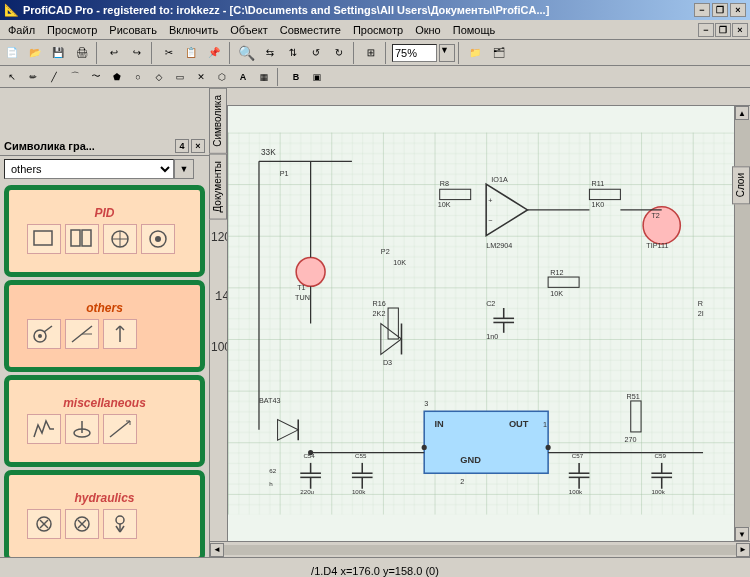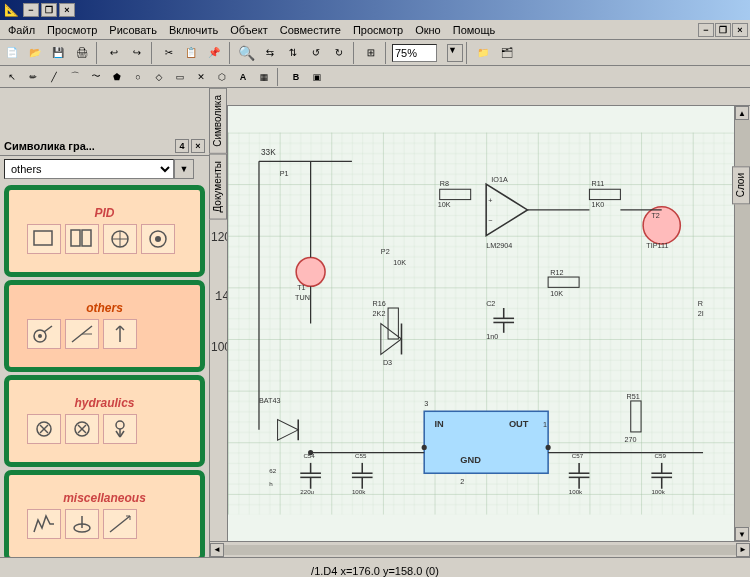--- a/index.html
+++ b/index.html
@@ -49,21 +49,21 @@
       border-bottom: 1px solid #808080;
       gap: 1px;
     }
     .toolbar-btn {
       width: 22px; height: 22px; background: #d4d0c8;
       border: 1px solid #d4d0c8; display: flex; align-items: center; justify-content: center;
       cursor: pointer; font-size: 10px;
     }
     .toolbar-sep { width: 4px; height: 22px; border-left: 1px solid #808080; margin: 0 2px; }
     .zoom-box {
-      display: flex; align-items: center; gap: 10px; justify-content: center;
+      display: flex; align-items: center; gap: 2px; justify-content: center;
     }
     .zoom-input {
       width: 45px; height: 18px; font-size: 11px; border: 1px inset #808080; padding: 0 2px; background: white;
     }
     .zoom-btn { width: 16px; height: 18px; background: #d4d0c8; border: 1px solid #808080; font-size: 9px; cursor: pointer; }
 
     
     #draw-toolbar {
       background: #d4d0c8;
       height: 22px;
@@ -315,20 +315,21 @@
     
     .category-others {
       background: #ffccaa;
     }
   </style>
 </head>
 <body>
 
 <div id="titlebar">
   <span id="titlebar-icon" style="margin-right:4px;font-size:12px;">📐</span>
+  <span id="titlebar-title">ProfiCAD Pro - registered to: irokkezz - [C:\Documents and Settings\All Users\Документы\ProfiCA...]</span>
   <div id="titlebar-controls">
     <div class="titlebar-btn">−</div>
     <div class="titlebar-btn">❐</div>
     <div class="titlebar-btn">×</div>
   </div>
 </div>
 
 <div id="menubar">
   <span class="menu-item">Файл</span>
   <span class="menu-item">Просмотр</span>
@@ -468,20 +469,44 @@
             <svg width="28" height="24" viewBox="0 0 28 24">
                 <line x1="14" y1="4" x2="14" y2="20" stroke="#555" stroke-width="1.5"></line>
                 <line x1="10" y1="8" x2="14" y2="4" stroke="#555" stroke-width="1.5"></line>
                 <line x1="18" y1="8" x2="14" y2="4" stroke="#555" stroke-width="1.5"></line>
               </svg>
           </div>
         </div>
       </div>
 
       <div class="symbol-category">
+        <div class="category-label">miscellaneous</div>
+        <div class="category-icons">
+          <div class="sym-icon">
+            <svg width="28" height="24" viewBox="0 0 28 24">
+                <polyline points="4,20 8,8 12,16 16,4 20,12 24,12" fill="none" stroke="#555" stroke-width="1.5"></polyline>
+              </svg>
+          </div>
+          <div class="sym-icon">
+            <svg width="28" height="24" viewBox="0 0 28 24">
+                <ellipse cx="14" cy="16" rx="8" ry="4" fill="none" stroke="#555" stroke-width="1.5"></ellipse>
+                <line x1="14" y1="4" x2="14" y2="16" stroke="#555" stroke-width="1.5"></line>
+              </svg>
+          </div>
+          <div class="sym-icon">
+            <svg width="28" height="24" viewBox="0 0 28 24">
+                <line x1="4" y1="20" x2="24" y2="4" stroke="#555" stroke-width="1.5"></line>
+                <line x1="24" y1="4" x2="20" y2="4" stroke="#555" stroke-width="1"></line>
+                <line x1="24" y1="4" x2="24" y2="8" stroke="#555" stroke-width="1"></line>
+              </svg>
+          </div>
+        </div>
+      </div>
+
+      <div class="symbol-category">
         <div class="category-label">hydraulics</div>
         <div class="category-icons">
           <div class="sym-icon">
             <svg width="28" height="24" viewBox="0 0 28 24">
                 <circle cx="14" cy="12" r="7" fill="none" stroke="#555" stroke-width="1.5"></circle>
                 <line x1="10" y1="8" x2="18" y2="16" stroke="#555" stroke-width="1.5"></line>
                 <line x1="18" y1="8" x2="10" y2="16" stroke="#555" stroke-width="1.5"></line>
               </svg>
           </div>
           <div class="sym-icon">
@@ -490,44 +515,20 @@
                 <line x1="10" y1="8" x2="18" y2="16" stroke="#555" stroke-width="1.5"></line>
                 <line x1="18" y1="8" x2="10" y2="16" stroke="#555" stroke-width="1.5"></line>
               </svg>
           </div>
           <div class="sym-icon">
             <svg width="28" height="24" viewBox="0 0 28 24">
                 <circle cx="14" cy="8" r="4" fill="none" stroke="#555" stroke-width="1.5"></circle>
                 <line x1="10" y1="14" x2="14" y2="20" stroke="#555" stroke-width="1.5"></line>
                 <line x1="18" y1="14" x2="14" y2="20" stroke="#555" stroke-width="1.5"></line>
                 <line x1="14" y1="12" x2="14" y2="20" stroke="#555" stroke-width="1.5"></line>
-              </svg>
-          </div>
-        </div>
-      </div>
-
-      <div class="symbol-category">
-        <div class="category-label">miscellaneous</div>
-        <div class="category-icons">
-          <div class="sym-icon">
-            <svg width="28" height="24" viewBox="0 0 28 24">
-                <polyline points="4,20 8,8 12,16 16,4 20,12 24,12" fill="none" stroke="#555" stroke-width="1.5"></polyline>
-              </svg>
-          </div>
-          <div class="sym-icon">
-            <svg width="28" height="24" viewBox="0 0 28 24">
-                <ellipse cx="14" cy="16" rx="8" ry="4" fill="none" stroke="#555" stroke-width="1.5"></ellipse>
-                <line x1="14" y1="4" x2="14" y2="16" stroke="#555" stroke-width="1.5"></line>
-              </svg>
-          </div>
-          <div class="sym-icon">
-            <svg width="28" height="24" viewBox="0 0 28 24">
-                <line x1="4" y1="20" x2="24" y2="4" stroke="#555" stroke-width="1.5"></line>
-                <line x1="24" y1="4" x2="20" y2="4" stroke="#555" stroke-width="1"></line>
-                <line x1="24" y1="4" x2="24" y2="8" stroke="#555" stroke-width="1"></line>
               </svg>
           </div>
         </div>
       </div>
 
     </div>
 
     <div id="side-tabs">
       <div class="side-tab">Символика</div>
       <div class="side-tab">Документы</div>

